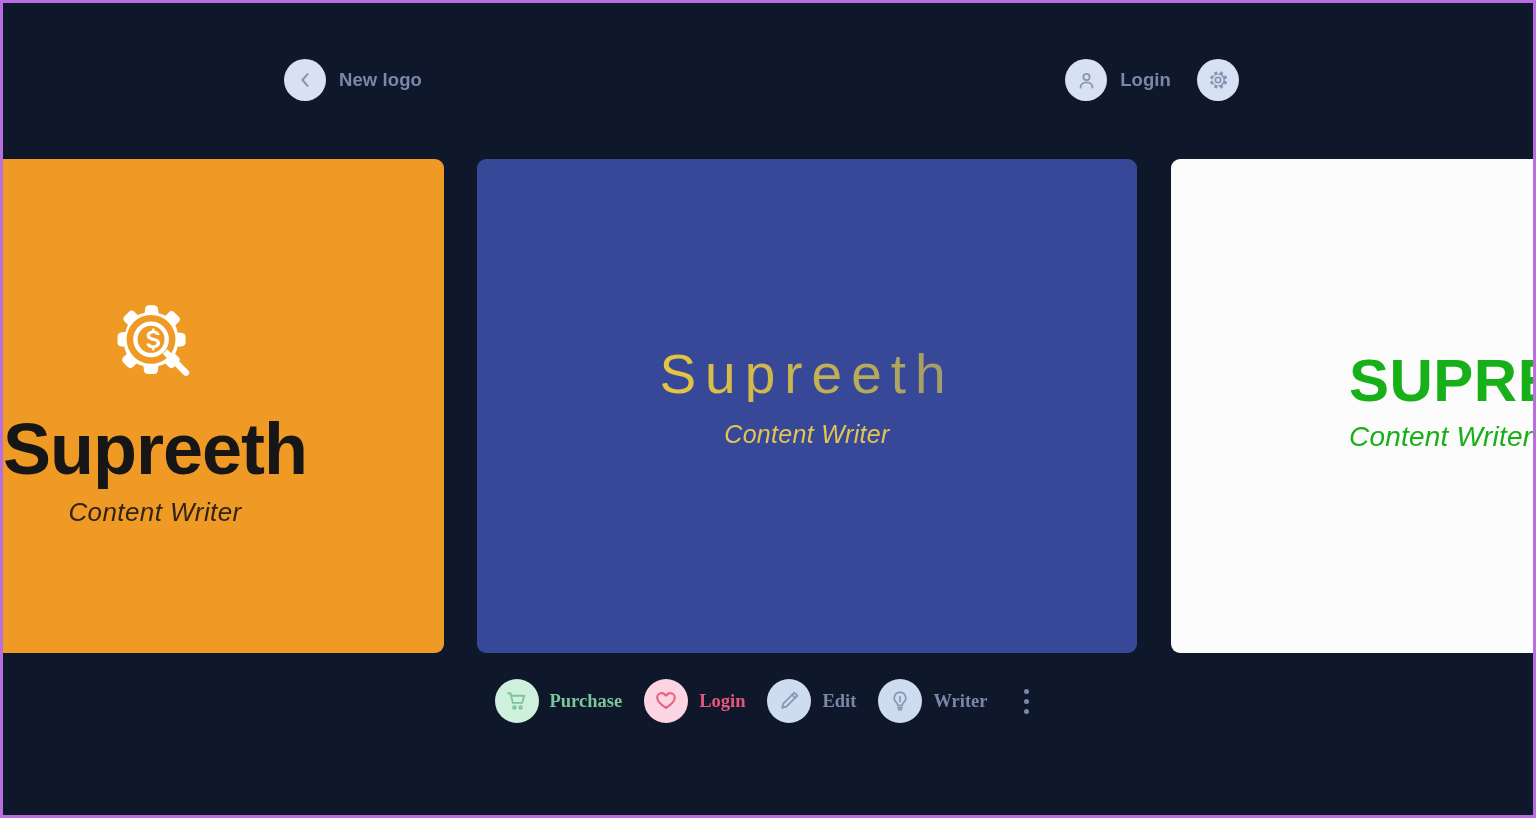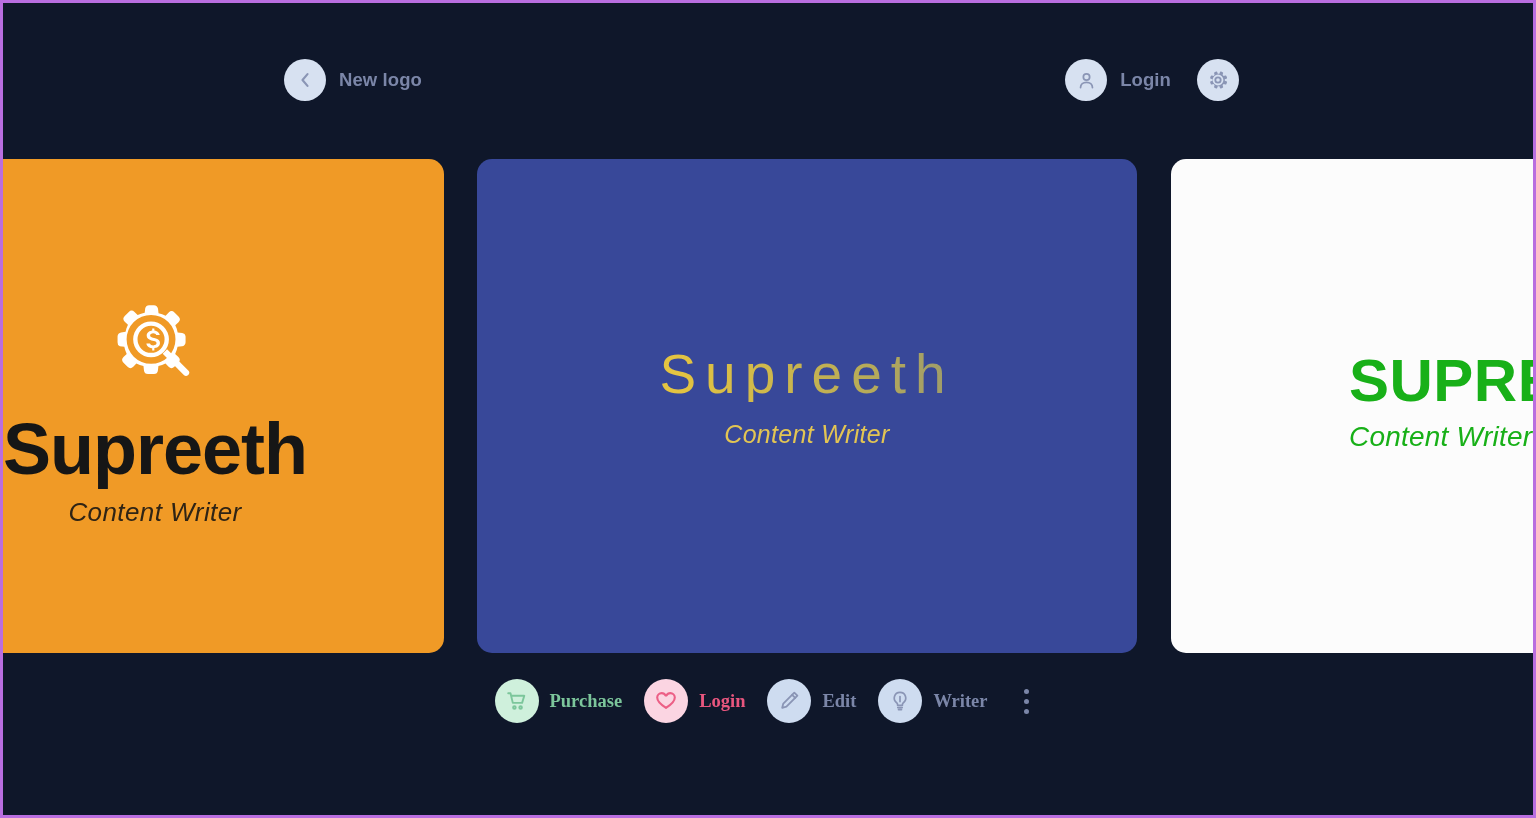--- a/index.html
+++ b/index.html
@@ -79,21 +79,21 @@
     position: absolute;
     top: 156px;
     left: 0;
     width: 100%;
     height: 494px;
   }
   .card {
     position: absolute;
     top: 0;
     height: 494px;
-    border-radius: 15px;
+    border-radius: 9px;
     overflow: hidden;
     box-sizing: border-box;
     cursor: pointer;
   }
   .card-orange {
     left: -137px;
     width: 578px;
     background: #f09a26;
   }
   .card-blue {

